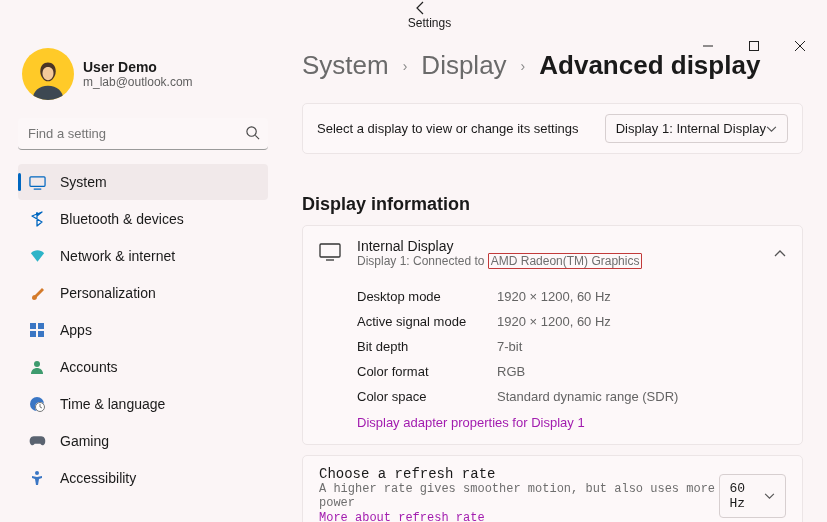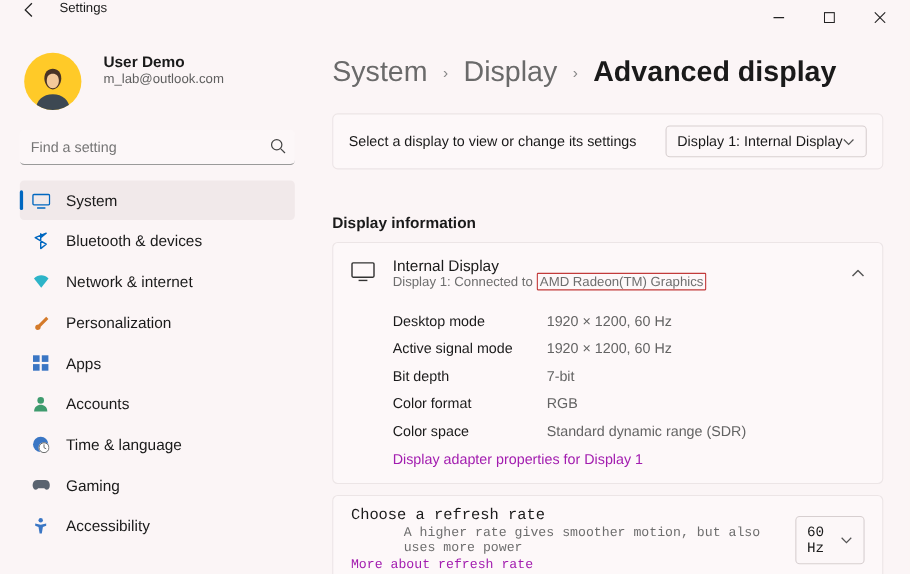--- a/index.html
+++ b/index.html
@@ -8,66 +8,67 @@
     background: #fbf5f6;
     width: 827px;
     height: 522px;
     overflow: hidden;
     font-size: 13px;
     color: #1a1a1a;
   }
   .titlebar {
     height: 36px;
     display: flex;
-    align-items: flex-start;
+    align-items: center;
     padding: 0 4px 0 18px;
+    flex-direction: column;
   }
   .back-btn { width: 18px; height: 18px; display:flex;align-items:center;justify-content:center;cursor:pointer;}
   .title { margin-left: 18px; font-size: 12px; }
   .win-controls { margin-left: auto; display: flex; }
   .win-btn { width: 46px; height: 32px; display:flex;align-items:center;justify-content:center;cursor:pointer;}
   .layout { display: flex; height: calc(100% - 36px); }
   .sidebar { width: 280px; padding: 6px 12px 0 18px; display:flex;flex-direction:column;}
-  .profile { display:flex; align-items:flex-start; gap:20px; padding: 6px 4px 18px 4px;}
+  .profile { display:flex; align-items:center; gap:9px; padding: 6px 4px 18px 4px;}
   .avatar { width:52px;height:52px;border-radius:50%;background:#ffca28;display:flex;align-items:flex-end;justify-content:center;overflow:hidden;}
   .avatar svg{width:44px;height:44px;}
   .profile-name{font-weight:600;font-size:14px;}
   .profile-email{font-size:12px;color:#5f5f5f;}
   .search-wrap{position:relative;margin-bottom:14px;}
   .search-input{width:100%;height:32px;border:none;border-bottom:1px solid #9a9a9a;background:#fcf7f8;border-radius:4px;padding:0 30px 0 10px;font-size:13px;outline:none;}
   .search-icon{position:absolute;right:8px;top:7px;color:#444;}
   .nav{display:flex;flex-direction:column;gap:1px;}
   .nav-item{display:flex;align-items:center;gap:14px;height:36px;padding:0 10px;border-radius:4px;cursor:pointer;position:relative;font-size:14px;}
   .nav-item.active{background:#f1e9ea;}
   .nav-item.active::before{content:"";position:absolute;left:0;top:9px;bottom:9px;width:3px;background:#0067c0;border-radius:2px;}
   .nav-icon{width:18px;height:18px;display:flex;align-items:center;justify-content:center;flex-shrink:0;}
   .content{flex:1;padding:14px 24px 0 22px;overflow:hidden;}
   .breadcrumb{display:flex;align-items:center;gap:14px;margin-bottom:22px;}
   .bc-item{font-size:26px;color:#6a6a6a;cursor:pointer;}
   .bc-sep{color:#888;font-size:14px;}
   .bc-current{font-size:26px;font-weight:600;}
   .selector-row{background:#fdf8f9;border:1px solid #ece5e6;border-radius:5px;padding:10px 14px;display:flex;align-items:center;justify-content:space-between;margin-bottom:40px;}
   .dropdown{border:1px solid #d7cfd0;border-radius:4px;background:#fcf7f8;padding:6px 10px;display:flex;align-items:center;gap:0;cursor:pointer;font-size:13px;}
-  .section-title{font-weight:600;font-size:14px;margin-bottom:10px;}
+  .section-title{font-weight:600;font-size:18px;margin-bottom:10px;}
   .card{background:#fdf8f9;border:1px solid #ece5e6;border-radius:5px;margin-bottom:10px;}
   .card-header{display:flex;align-items:center;padding:12px 16px;gap:16px;cursor:pointer;}
   .monitor-icon{width:22px;height:18px;}
   .card-head-text{flex:1;}
   .card-title{font-size:14px;}
   .card-sub{font-size:12px;color:#6e6e6e;}
   .highlight{border:1.5px solid #c23a3a;padding:0 2px;border-radius:1px;}
   .chev{color:#555;}
   .info-table{padding:4px 18px 12px 54px;}
   .info-row{display:flex;padding:5px 0;font-size:13px;}
   .info-label{width:140px;color:#1a1a1a;}
   .info-val{color:#646464;}
   .link{color:#a21caf;cursor:pointer;font-size:13px;padding:6px 0 2px 0;display:inline-block;}
   .refresh-card{display:flex;align-items:center;justify-content:space-between;padding:10px 16px;font-family:Liberation Mono, monospace;}
   .refresh-text .t1{font-size:14px;}
-  .refresh-text .t2{font-size:12px;color:#6e6e6e;margin-left:48px;}
+  .refresh-text .t2{font-size:12px;color:#6e6e6e;}
 </style>
 </head>
 <body>
 
 <div class="titlebar">
   <div class="back-btn">
     <svg width="16" height="16" viewBox="0 0 16 16">
         <path d="M10 2 L4 8 L10 14" stroke="#222" stroke-width="1.2" fill="none"></path>
       </svg>
   </div>

